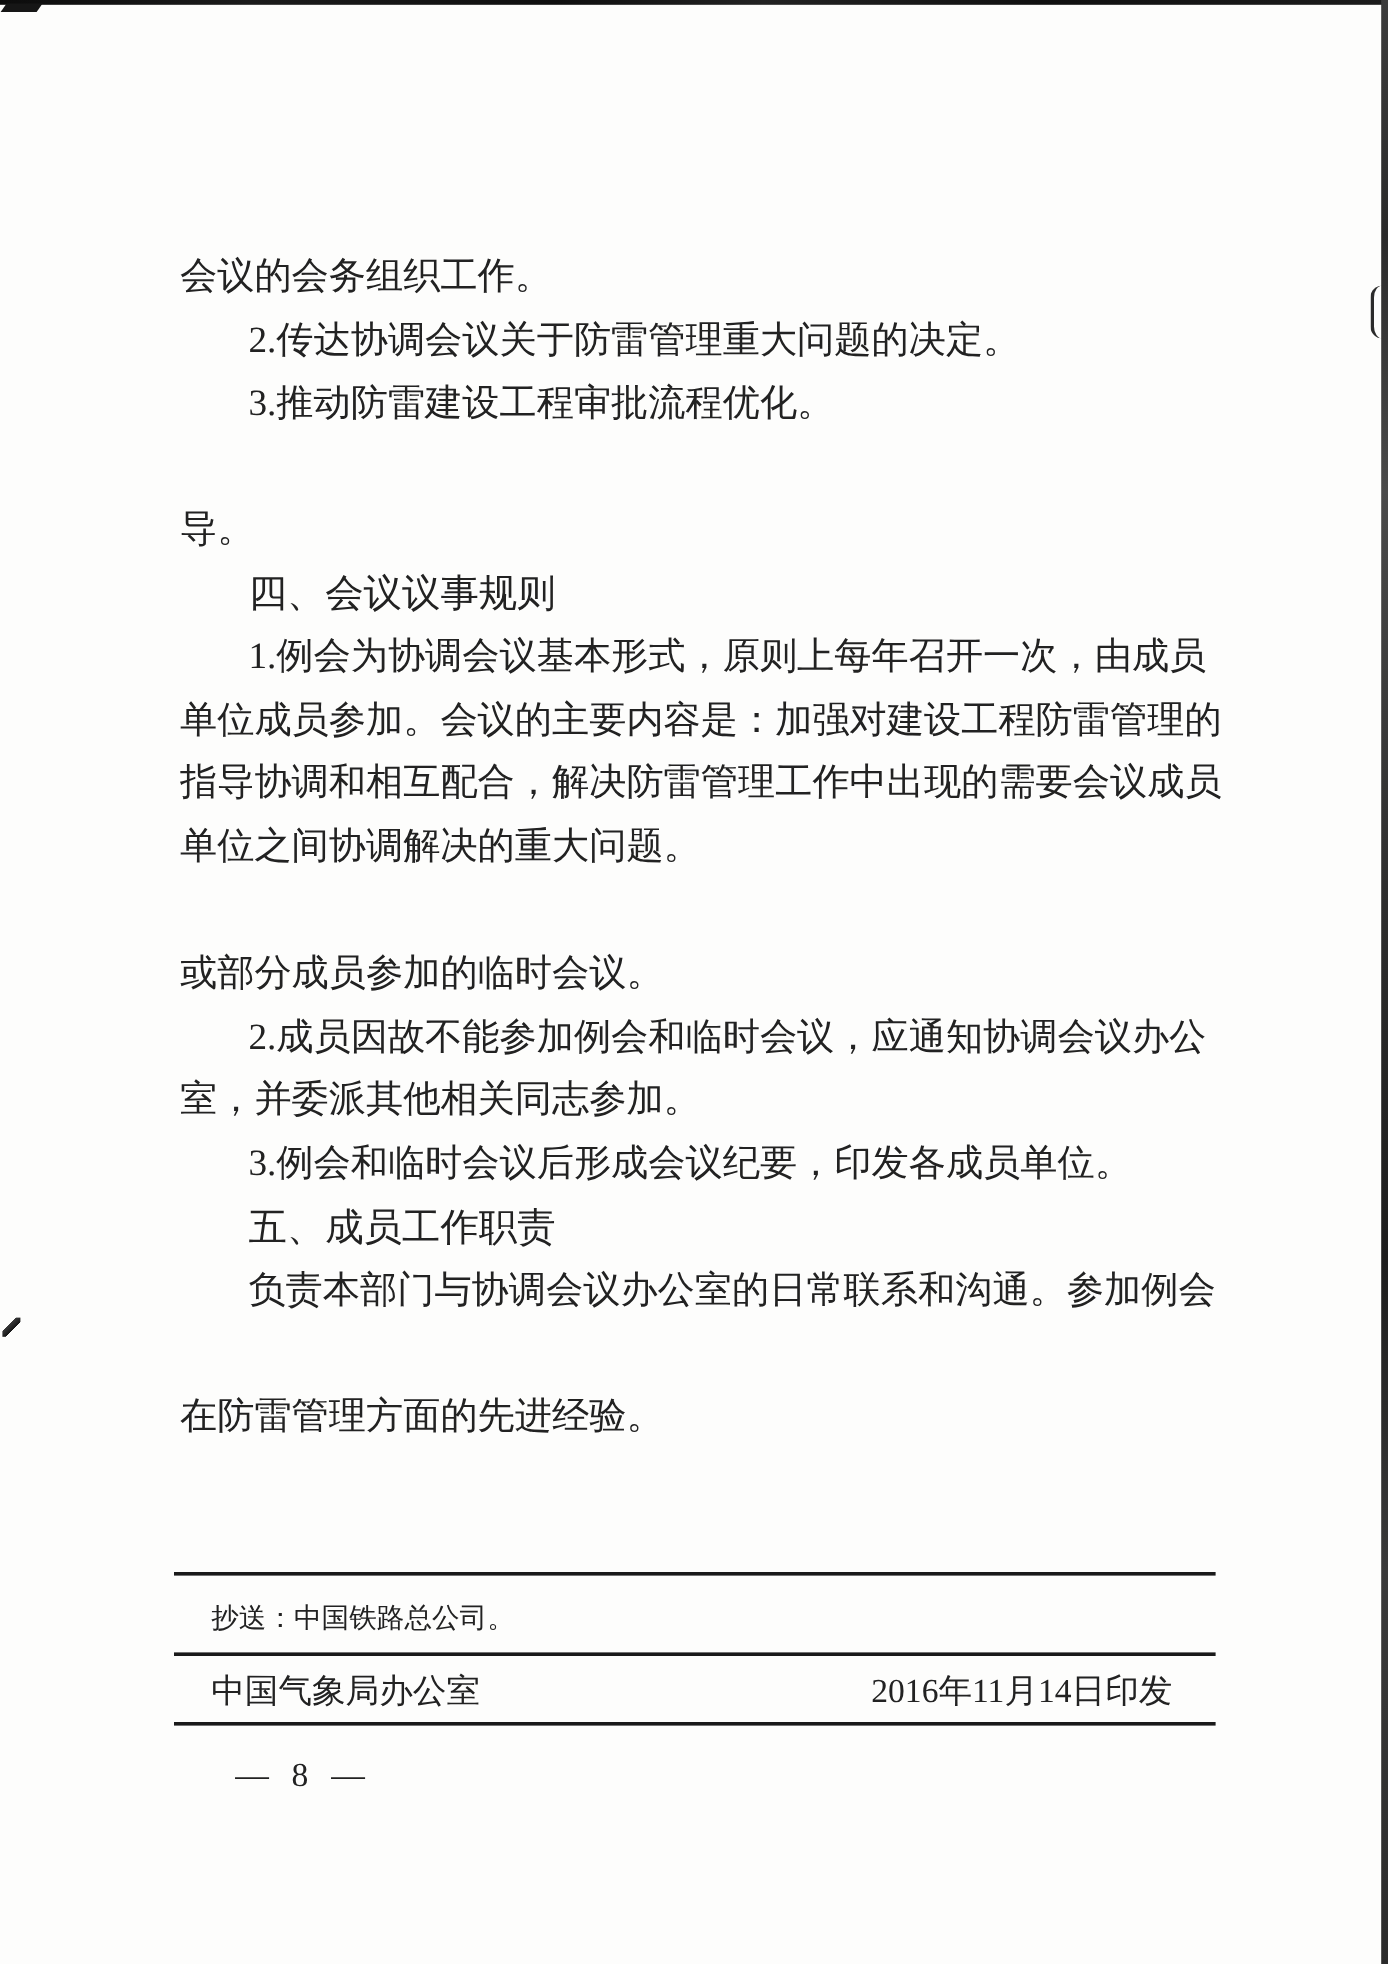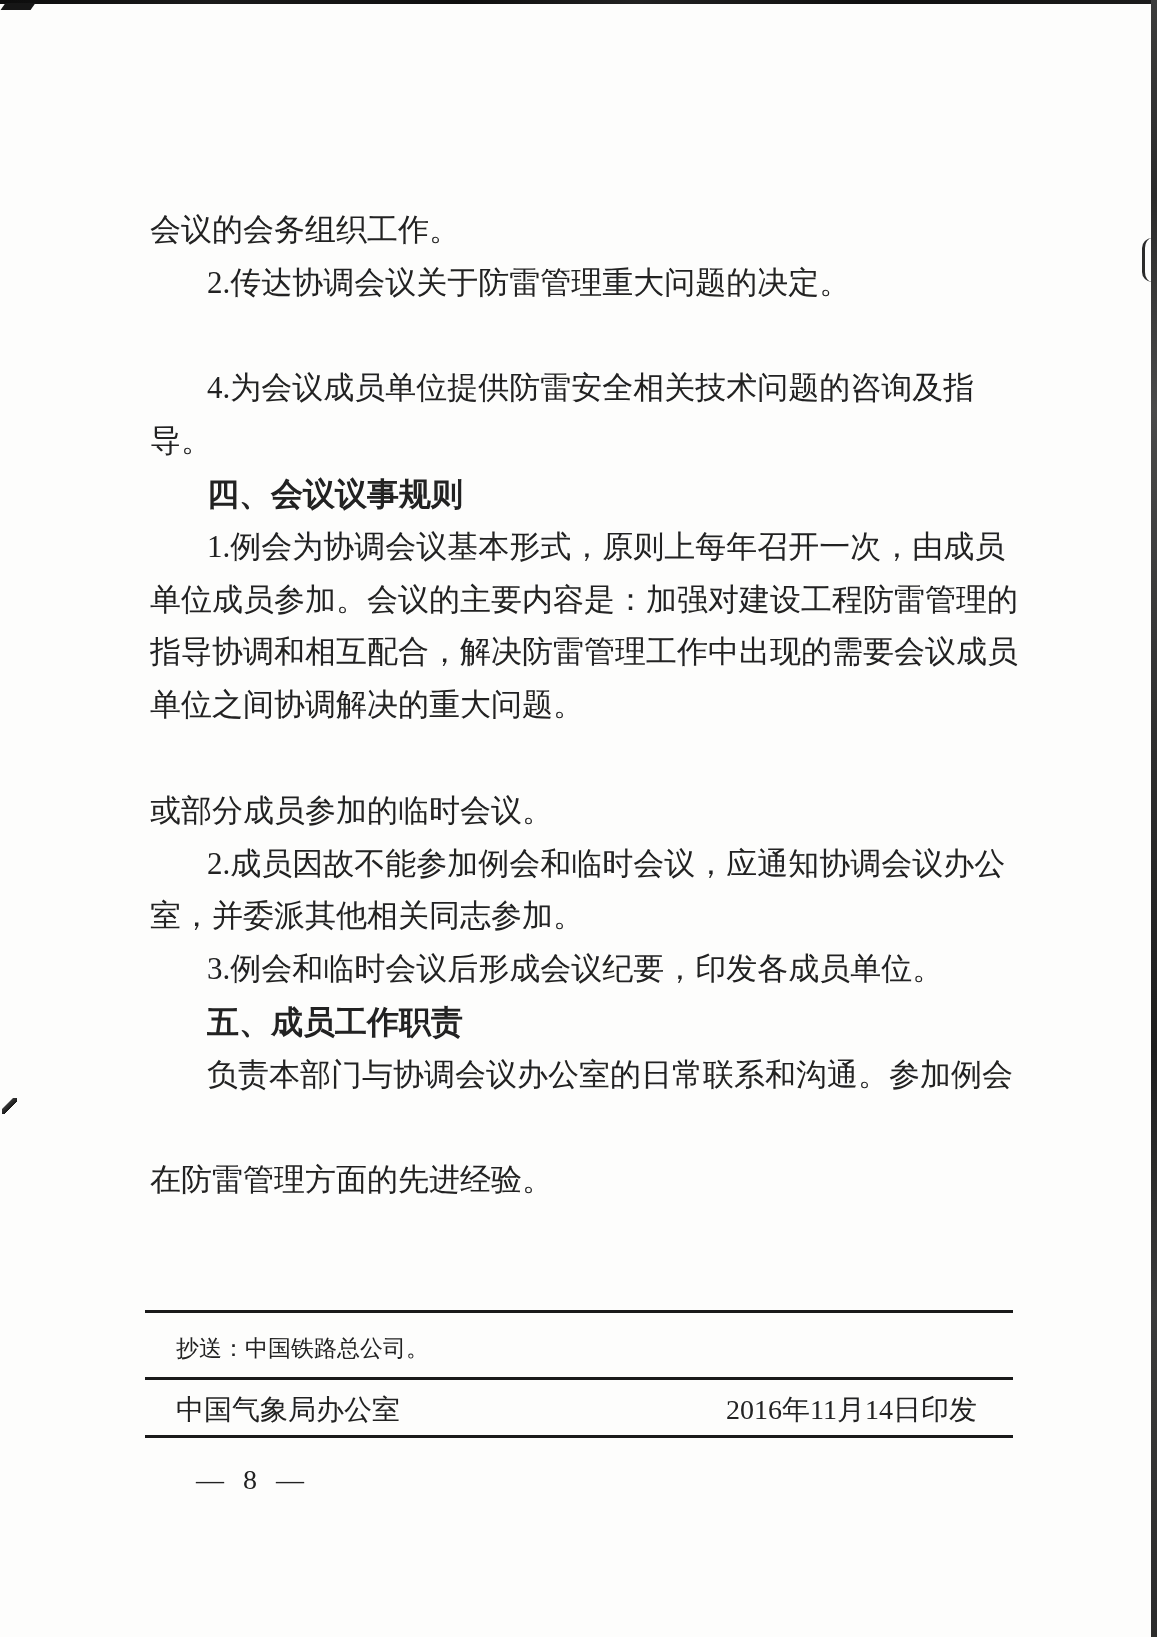--- a/index.html
+++ b/index.html
@@ -26,21 +26,21 @@
     white-space:nowrap;
     font-size:31px;
     line-height:34px;
     letter-spacing:0px;
     color:var(--ink);
     font-family:"Liberation Serif", serif;
   }
   .indent{padding-left:57px;}
   .heading{
     font-family:"Liberation Sans", sans-serif;
-    font-weight:700;
+    font-weight:400;
     font-size:32px;
   }
   .footer-rule{
     position:absolute;
     left:145px;
     width:868px;
     height:3px;
     background:var(--rule);
   }
   .footer-text{
@@ -91,21 +91,21 @@
 <div class="page">
 
   <div class="artifact-top"></div>
   <div class="artifact-top-hook"></div>
   <div class="artifact-right"></div>
   <div class="artifact-right-curl"></div>
   <div class="artifact-left-speck"></div>
 
   <div class="line" style="top:213px">会议的会务组织工作。</div>
   <div class="line indent" style="top:266px">2.传达协调会议关于防雷管理重大问题的决定。</div>
-  <div class="line indent" style="top:371px">4.为会议成员单位提供防雷安全相关技术问题的咨询及指</div>
+  <div class="line indent" style="top:319px">3.推动防雷建设工程审批流程优化。</div>
   <div class="line" style="top:424px">导。</div>
   <div class="line indent heading" style="top:477px">四、会议议事规则</div>
   <div class="line indent" style="top:530px">1.例会为协调会议基本形式，原则上每年召开一次，由成员</div>
   <div class="line" style="top:635px">指导协调和相互配合，解决防雷管理工作中出现的需要会议成员</div>
   <div class="line" style="top:583px">单位成员参加。会议的主要内容是：加强对建设工程防雷管理的</div>
   <div class="line" style="top:688px">单位之间协调解决的重大问题。</div>
   <div class="line" style="top:794px">或部分成员参加的临时会议。</div>
   <div class="line indent" style="top:847px">2.成员因故不能参加例会和临时会议，应通知协调会议办公</div>
   <div class="line" style="top:899px">室，并委派其他相关同志参加。</div>
   <div class="line indent" style="top:952px">3.例会和临时会议后形成会议纪要，印发各成员单位。</div>

